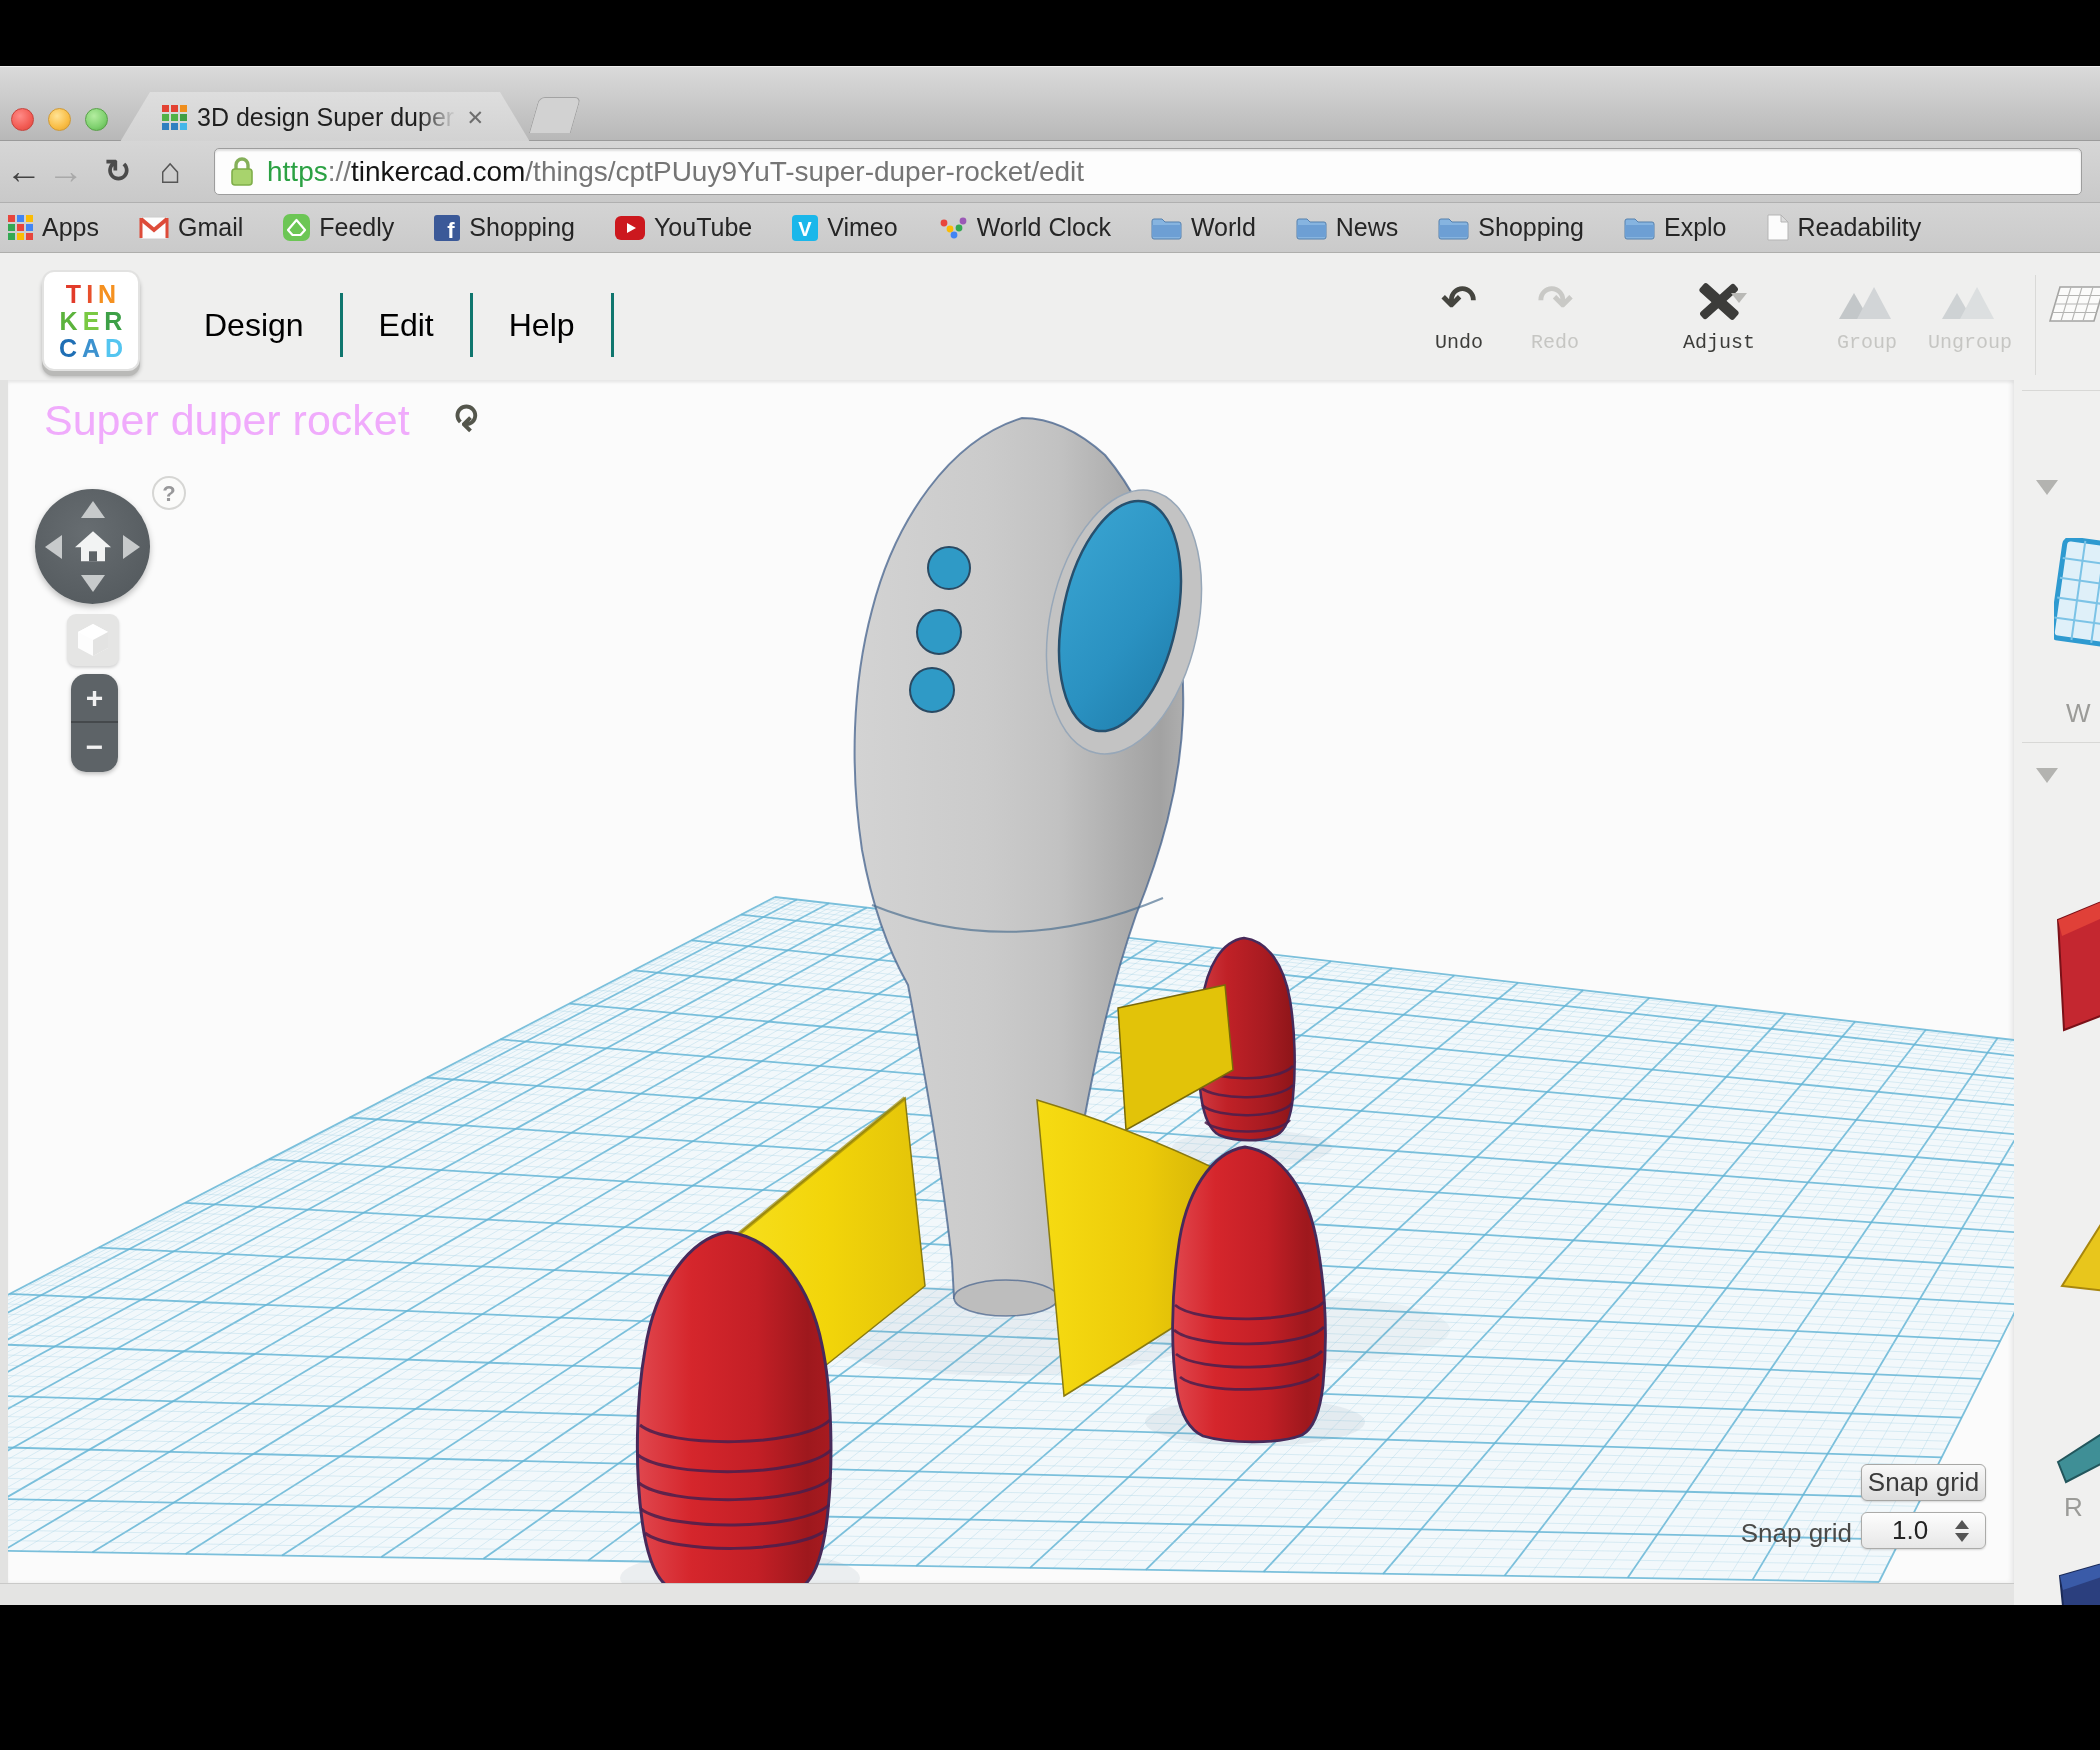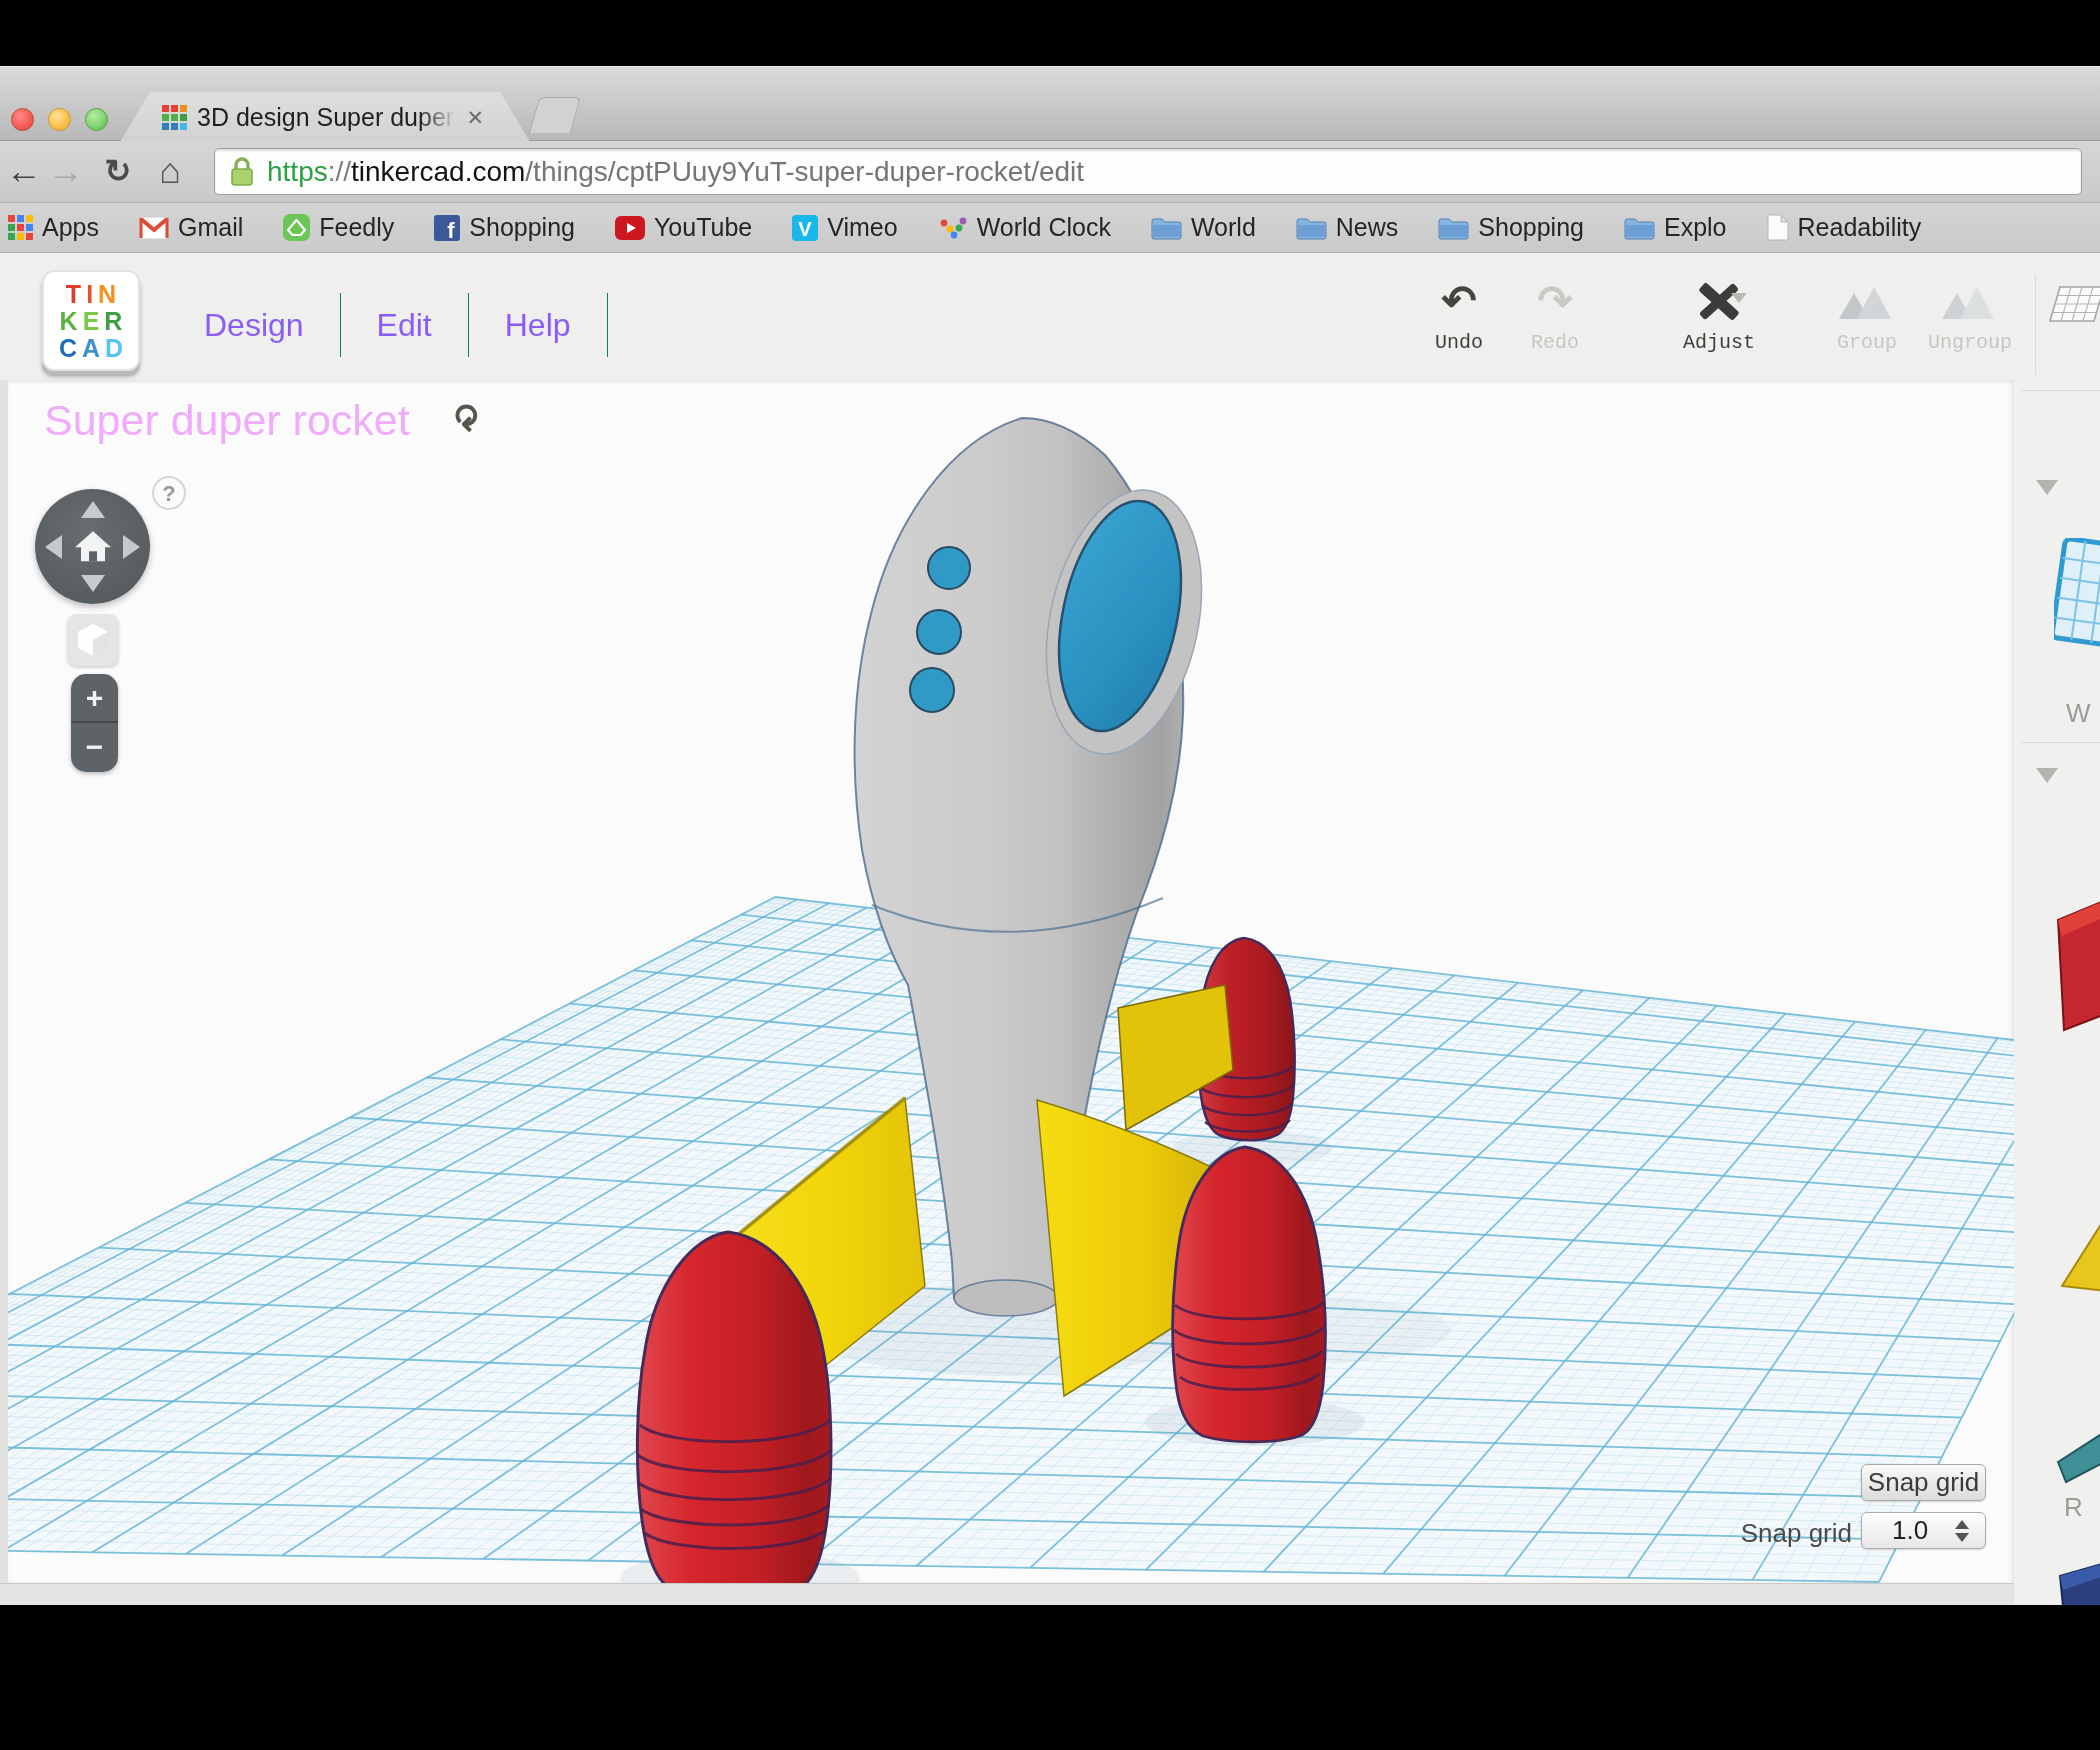--- a/index.html
+++ b/index.html
@@ -43,21 +43,21 @@
   .bm svg{display:block;}
 
   
   #apptoolbar{position:absolute;left:0;top:253px;width:2100px;height:127px;background:#efefee;}
   #logo{position:absolute;left:42px;top:17px;width:98px;height:101px;background:#fff;border:2px solid #e2e2e1;
     border-radius:12px;box-shadow:0 5px 0 #b9b9b7,0 6px 4px rgba(0,0,0,.25);
     display:flex;flex-direction:column;justify-content:center;align-items:center;padding-top:2px;}
   .logo-row{display:flex;gap:5px;height:27px;}
   .logo-row b{font-size:25px;font-weight:800;line-height:27px;}
   #menus{position:absolute;left:168px;top:40px;display:flex;align-items:center;height:64px;}
-  .menu-item{font-size:32px;color:#8b5cf6;padding:0 36px;height:64px;line-height:64px;border-right:1px solid #0f766e;}
+  .menu-item{font-size:32px;color:#000000;padding:0 36px;height:64px;line-height:64px;border-right:3px solid #0f766e;}
   #actions{position:absolute;right:0;top:24px;display:flex;align-items:flex-start;}
   .action{display:flex;flex-direction:column;align-items:center;width:96px;}
   .action .ic{height:48px;display:flex;align-items:center;justify-content:center;}
   .action .lb{font-size:20px;margin-top:6px;font-family:Liberation Mono, monospace;}
   .on .lb{color:#3d3d3a;} .off .lb{color:#c6c6c3;}
   .glyph{font-size:42px;font-weight:bold;line-height:42px;}
   .on .glyph{color:#45453f;} .off .glyph{color:#c9c9c6;}
   #adjust-ic{position:relative;width:52px;height:44px;}
   #adjust-ic .bar{position:absolute;left:3px;top:17px;width:46px;height:11px;background:#3c3c3a;border-radius:3px;}
   #adjust-ic .bar.b1{transform:rotate(42deg);}

